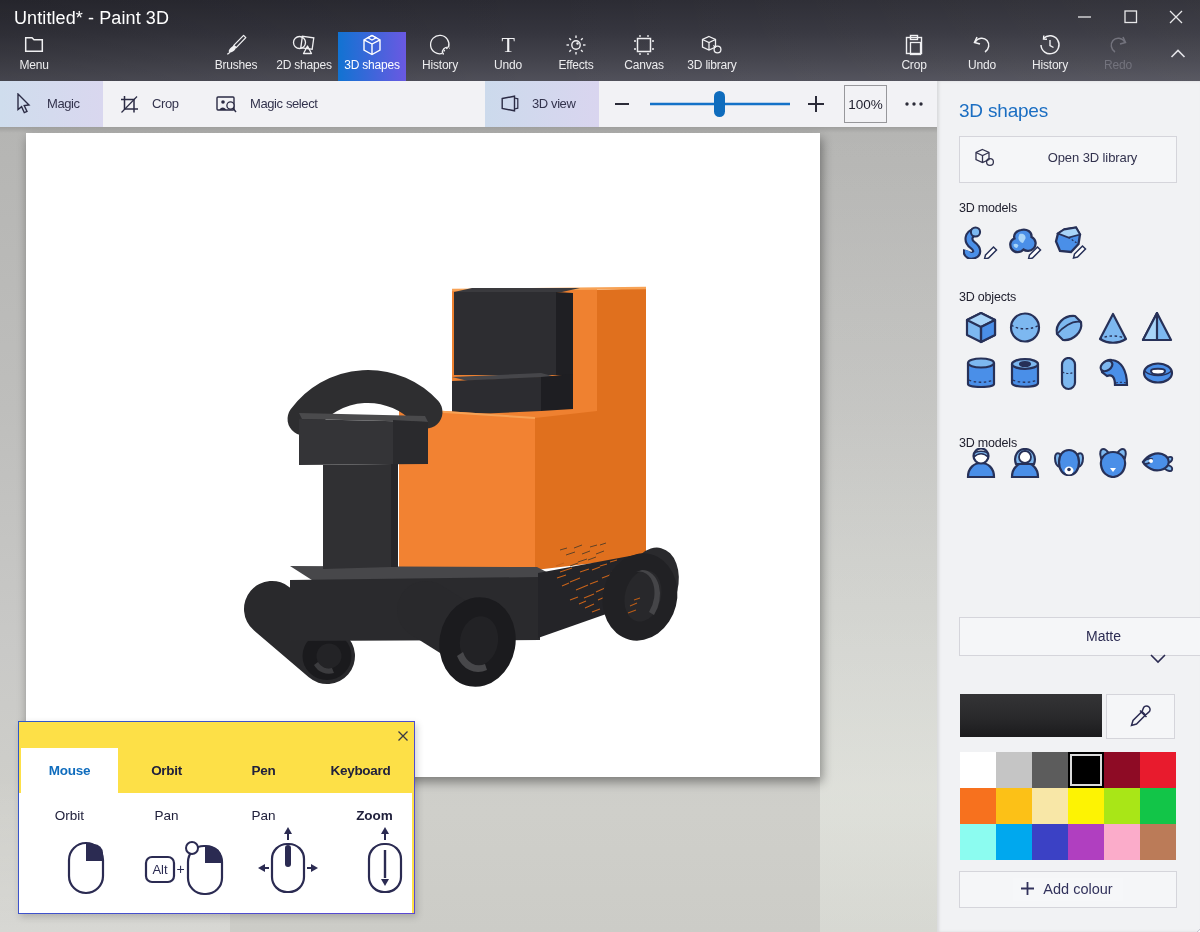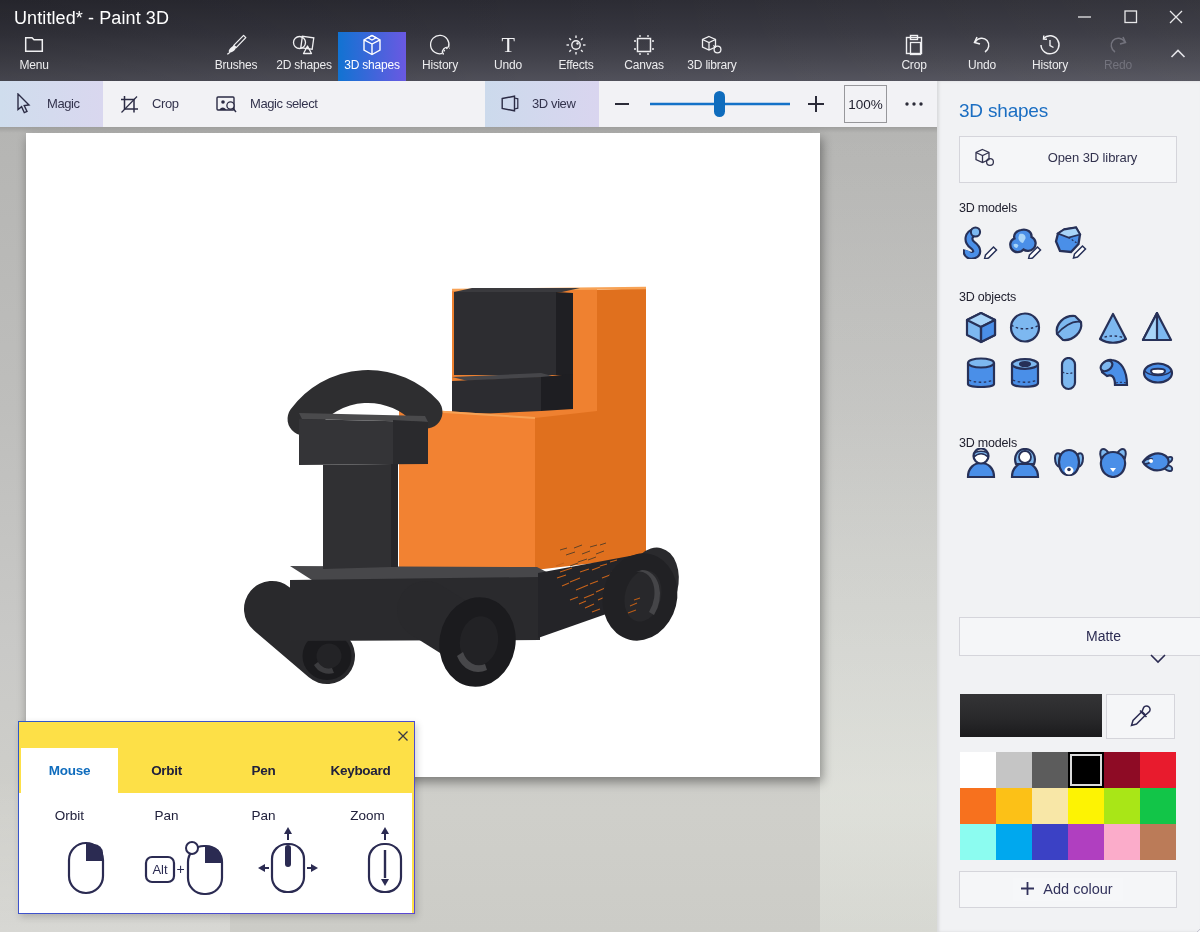--- a/index.html
+++ b/index.html
@@ -314,21 +314,21 @@
       <path d="M1.5 1.5 L10.5 10.5 M10.5 1.5 L1.5 10.5" stroke="#3a3a44" stroke-width="1.3"></path>
     </svg>
   <div class="abs pwhite"></div>
   <div class="abs ptab active" style="left:2px;">Mouse</div>
   <div class="abs ptab" style="left:99px;">Orbit</div>
   <div class="abs ptab" style="left:196px;">Pen</div>
   <div class="abs ptab" style="left:293px;">Keyboard</div>
   <div class="abs plab" style="left:2px;width:97px;">Orbit</div>
   <div class="abs plab" style="left:99px;width:97px;">Pan</div>
   <div class="abs plab" style="left:196px;width:97px;">Pan</div>
-  <div class="abs plab" style="left:300px;width:97px;">Zoom</div>
+  <div class="abs plab" style="left:307px;width:97px;font-weight:bold;">Zoom</div>
 
   <svg class="abs" style="left:30px;top:116px;width:75px;height:60px;" viewBox="0 0 75 60">
     <rect x="20" y="5" width="34" height="50" rx="17" fill="none" stroke="#2b2b52" stroke-width="2.2"></rect>
     <path d="M37 6 h8 a 9 9 0 0 1 9 9 v8 h-17 Z" fill="#2b2b52"></path>
   </svg>
   <svg class="abs" style="left:124px;top:116px;width:105px;height:60px;" viewBox="0 0 105 60">
     <rect x="3" y="19" width="28" height="25" rx="6" fill="none" stroke="#2b2b52" stroke-width="2.2"></rect>
     <text x="17" y="36" text-anchor="middle" font-size="13" fill="#2b2b52">Alt</text>
     <text x="37.5" y="36" text-anchor="middle" font-size="14" fill="#2b2b52">+</text>
     <rect x="45" y="8" width="34" height="48" rx="16" fill="none" stroke="#2b2b52" stroke-width="2.2"></rect>

